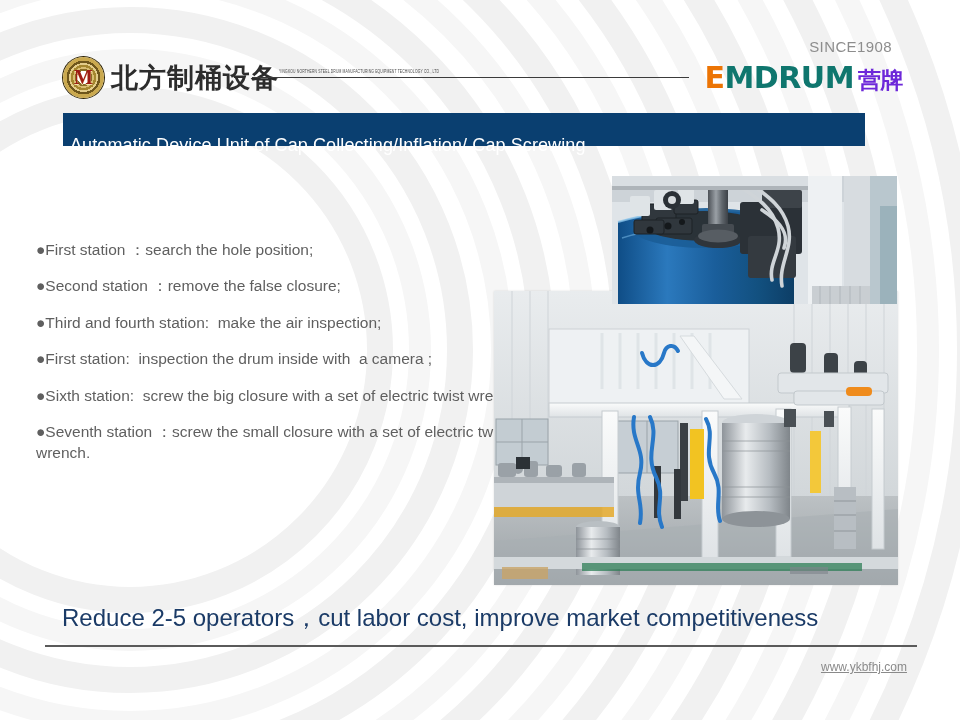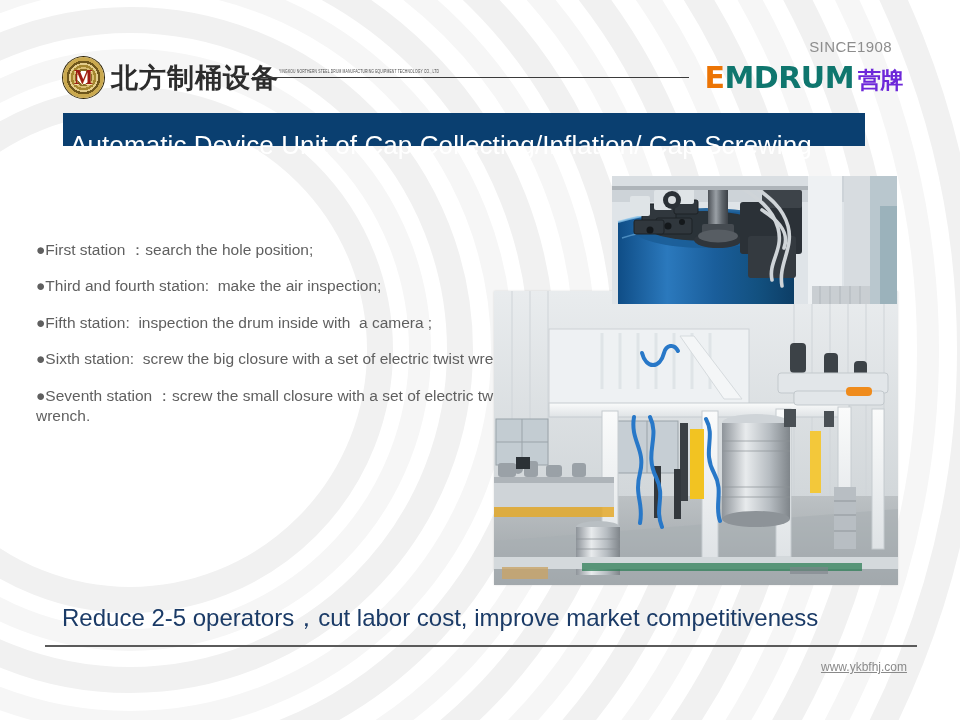--- a/index.html
+++ b/index.html
@@ -84,21 +84,21 @@
   .brand .cn  { color:#6d28d9; font-size:23px; margin-left:4px; }
 
   
   .titlebar {
     position:absolute; left:63px; top:113px;
     width:802px; height:33px;
     background:#0a3f70;
     display:flex; align-items:center;
   }
   .titlebar .t {
-    color:#ffffff; font-size:26px; font-weight:400;
+    color:#ffffff; font-size:18px; font-weight:400;
     padding-left:7px; white-space:nowrap;
     letter-spacing:.1px;
     font-family:"Liberation Sans", sans-serif;
     margin-top:32px;
   }
 
   
   .bullets {
     position:absolute; left:36px; top:240px;
     width:500px;
@@ -187,22 +187,23 @@
       <span class="e">E</span><span class="mid">MDRUM</span><span class="cn">营牌</span>
     </div>
   </div>
 
   <div class="titlebar">
     <span class="t">Automatic Device Unit of Cap Collecting/Inflation/ Cap Screwing</span>
   </div>
 
   <div class="bullets">
     <div class="bullet">●First station ：search the hole position;</div>
+    <div class="bullet">●Second station ：remove the false closure;</div>
     <div class="bullet">●Third and fourth station:  make the air inspection;</div>
-    <div class="bullet">●Fifth station:  inspection the drum inside with  a camera ;</div>
+    <div class="bullet">●First station:  inspection the drum inside with  a camera ;</div>
     <div class="bullet">●Sixth station:  screw the big closure with a set of electric twist wrench;</div>
     <div class="bullet">●Seventh station ：screw the small closure with a set of electric twist wrench.</div>
   </div>
 
   <div class="photo photo-main">
     <svg width="404" height="294" viewBox="0 0 404 294">
       <defs>
         <linearGradient id="wallG" x1="0" y1="0" x2="0" y2="1">
           <stop offset="0" stop-color="#e9ecee"></stop>
             <stop offset="1" stop-color="#d2d7da"></stop>

